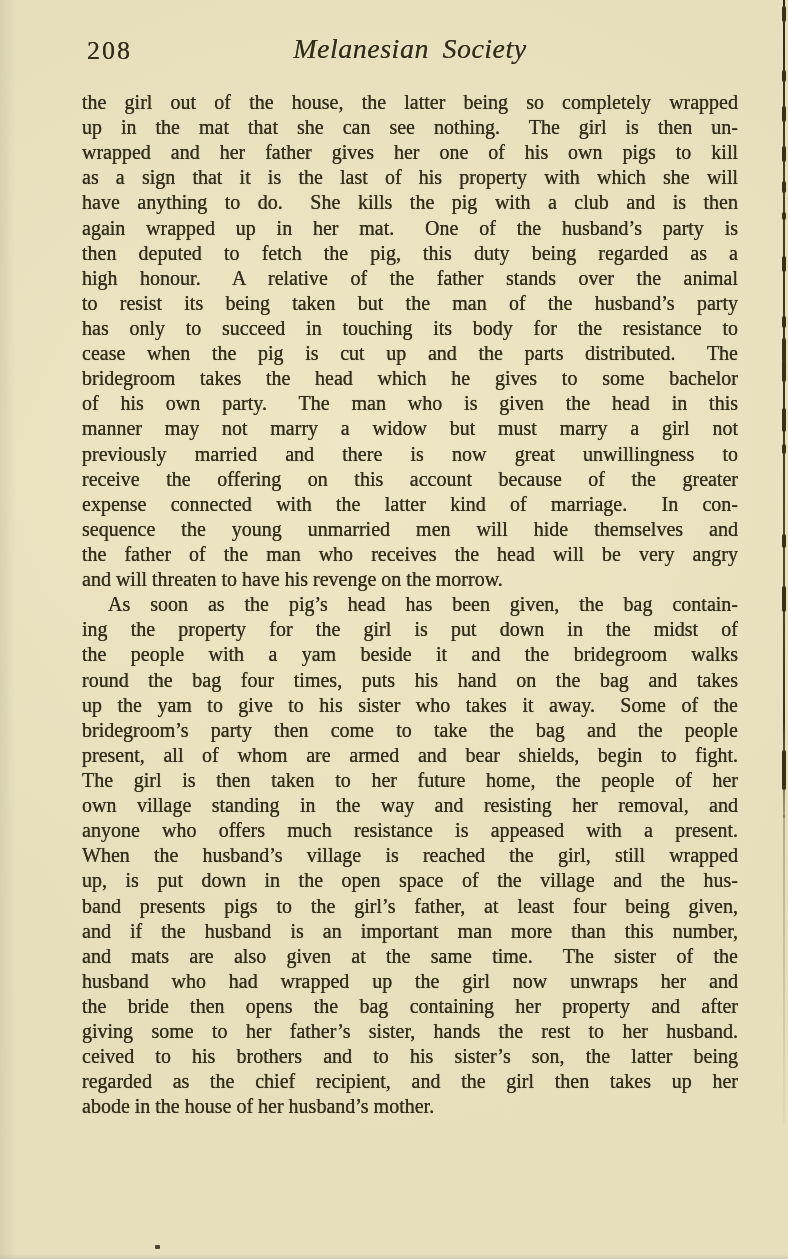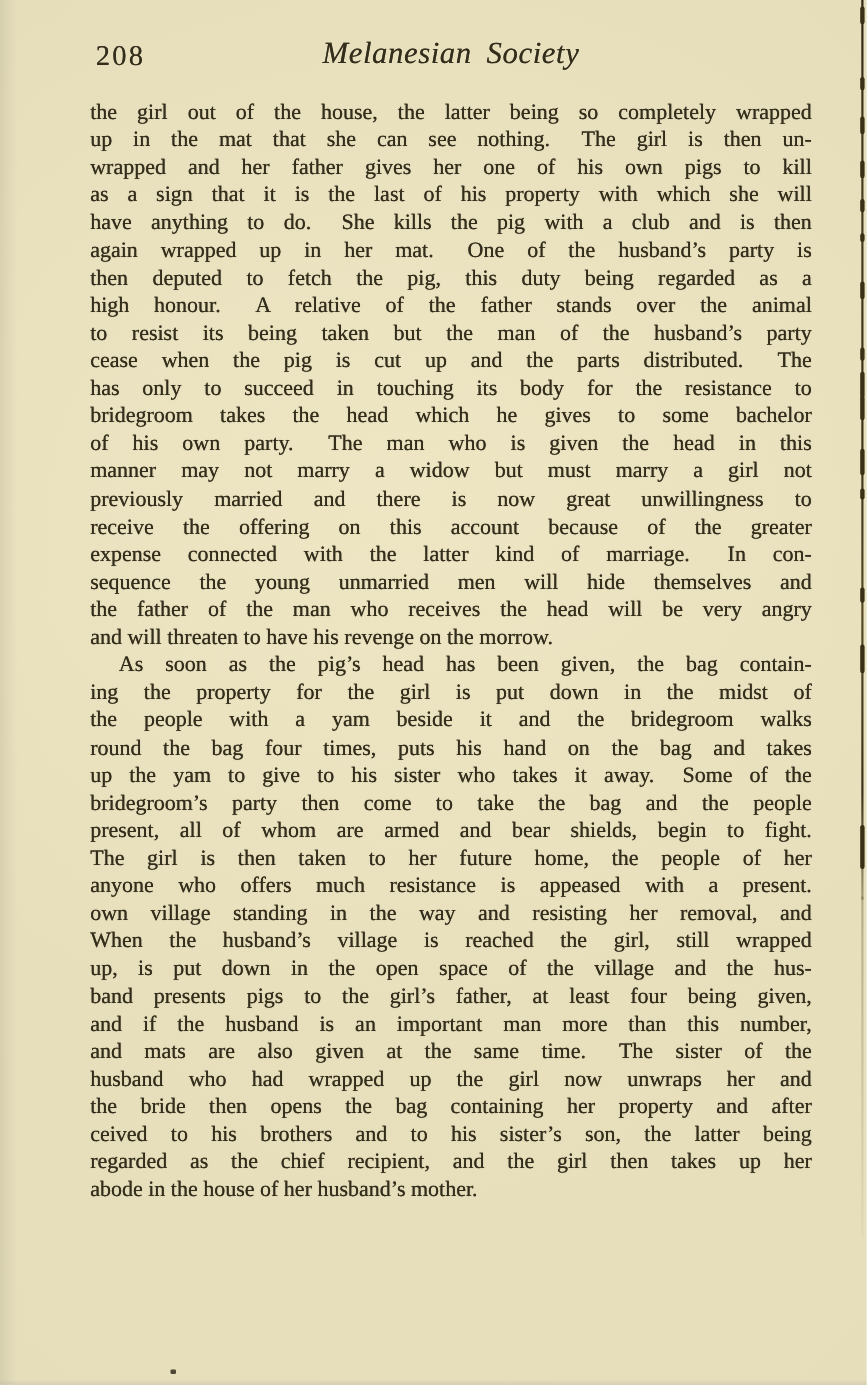--- a/index.html
+++ b/index.html
@@ -95,48 +95,49 @@
   <div class="body-text">
       <div class="line">the girl out of the house, the latter being so completely wrapped</div>
       <div class="line">up in the mat that she can see nothing.  The girl is then un-</div>
       <div class="line">wrapped and her father gives her one of his own pigs to kill</div>
       <div class="line">as a sign that it is the last of his property with which she will</div>
       <div class="line">have anything to do.  She kills the pig with a club and is then</div>
       <div class="line">again wrapped up in her mat.  One of the husband’s party is</div>
       <div class="line">then deputed to fetch the pig, this duty being regarded as a</div>
       <div class="line">high honour.  A relative of the father stands over the animal</div>
       <div class="line">to resist its being taken but the man of the husband’s party</div>
+      <div class="line">has only to succeed in touching its body for the resistance to</div>
       <div class="line">cease when the pig is cut up and the parts distributed.  The</div>
-      <div class="line">has only to succeed in touching its body for the resistance to</div>
       <div class="line">bridegroom takes the head which he gives to some bachelor</div>
       <div class="line">of his own party.  The man who is given the head in this</div>
       <div class="line">manner may not marry a widow but must marry a girl not</div>
       <div class="line">previously married and there is now great unwillingness to</div>
       <div class="line">receive the offering on this account because of the greater</div>
       <div class="line">expense connected with the latter kind of marriage.  In con-</div>
       <div class="line">sequence the young unmarried men will hide themselves and</div>
       <div class="line">the father of the man who receives the head will be very angry</div>
       <div class="line para-end">and will threaten to have his revenge on the morrow.</div>
       <div class="line indent">As soon as the pig’s head has been given, the bag contain-</div>
       <div class="line">ing the property for the girl is put down in the midst of</div>
       <div class="line">the people with a yam beside it and the bridegroom walks</div>
       <div class="line">round the bag four times, puts his hand on the bag and takes</div>
       <div class="line">up the yam to give to his sister who takes it away.  Some of the</div>
       <div class="line">bridegroom’s party then come to take the bag and the people</div>
       <div class="line">present, all of whom are armed and bear shields, begin to fight.</div>
       <div class="line">The girl is then taken to her future home, the people of her</div>
+      <div class="line">own village standing in the way and resisting her removal, and</div>
       <div class="line">anyone who offers much resistance is appeased with a present.</div>
-      <div class="line">own village standing in the way and resisting her removal, and</div>
       <div class="line">When the husband’s village is reached the girl, still wrapped</div>
       <div class="line">up, is put down in the open space of the village and the hus-</div>
       <div class="line">band presents pigs to the girl’s father, at least four being given,</div>
       <div class="line">and if the husband is an important man more than this number,</div>
       <div class="line">and mats are also given at the same time.  The sister of the</div>
       <div class="line">husband who had wrapped up the girl now unwraps her and</div>
       <div class="line">the bride then opens the bag containing her property and after</div>
+      <div class="line">giving some to her father’s sister, hands the rest to her husband.</div>
       <div class="line">ceived to his brothers and to his sister’s son, the latter being</div>
       <div class="line">regarded as the chief recipient, and the girl then takes up her</div>
       <div class="line para-end">abode in the house of her husband’s mother.</div>
     </div>
 
   <div class="edge-line"></div>
   <div class="edge-mark" style="top:6px;height:16px"></div>
   <div class="edge-mark" style="top:70px;height:12px"></div>
   <div class="edge-mark" style="top:106px;height:16px"></div>
   <div class="edge-mark" style="top:146px;height:16px"></div>

